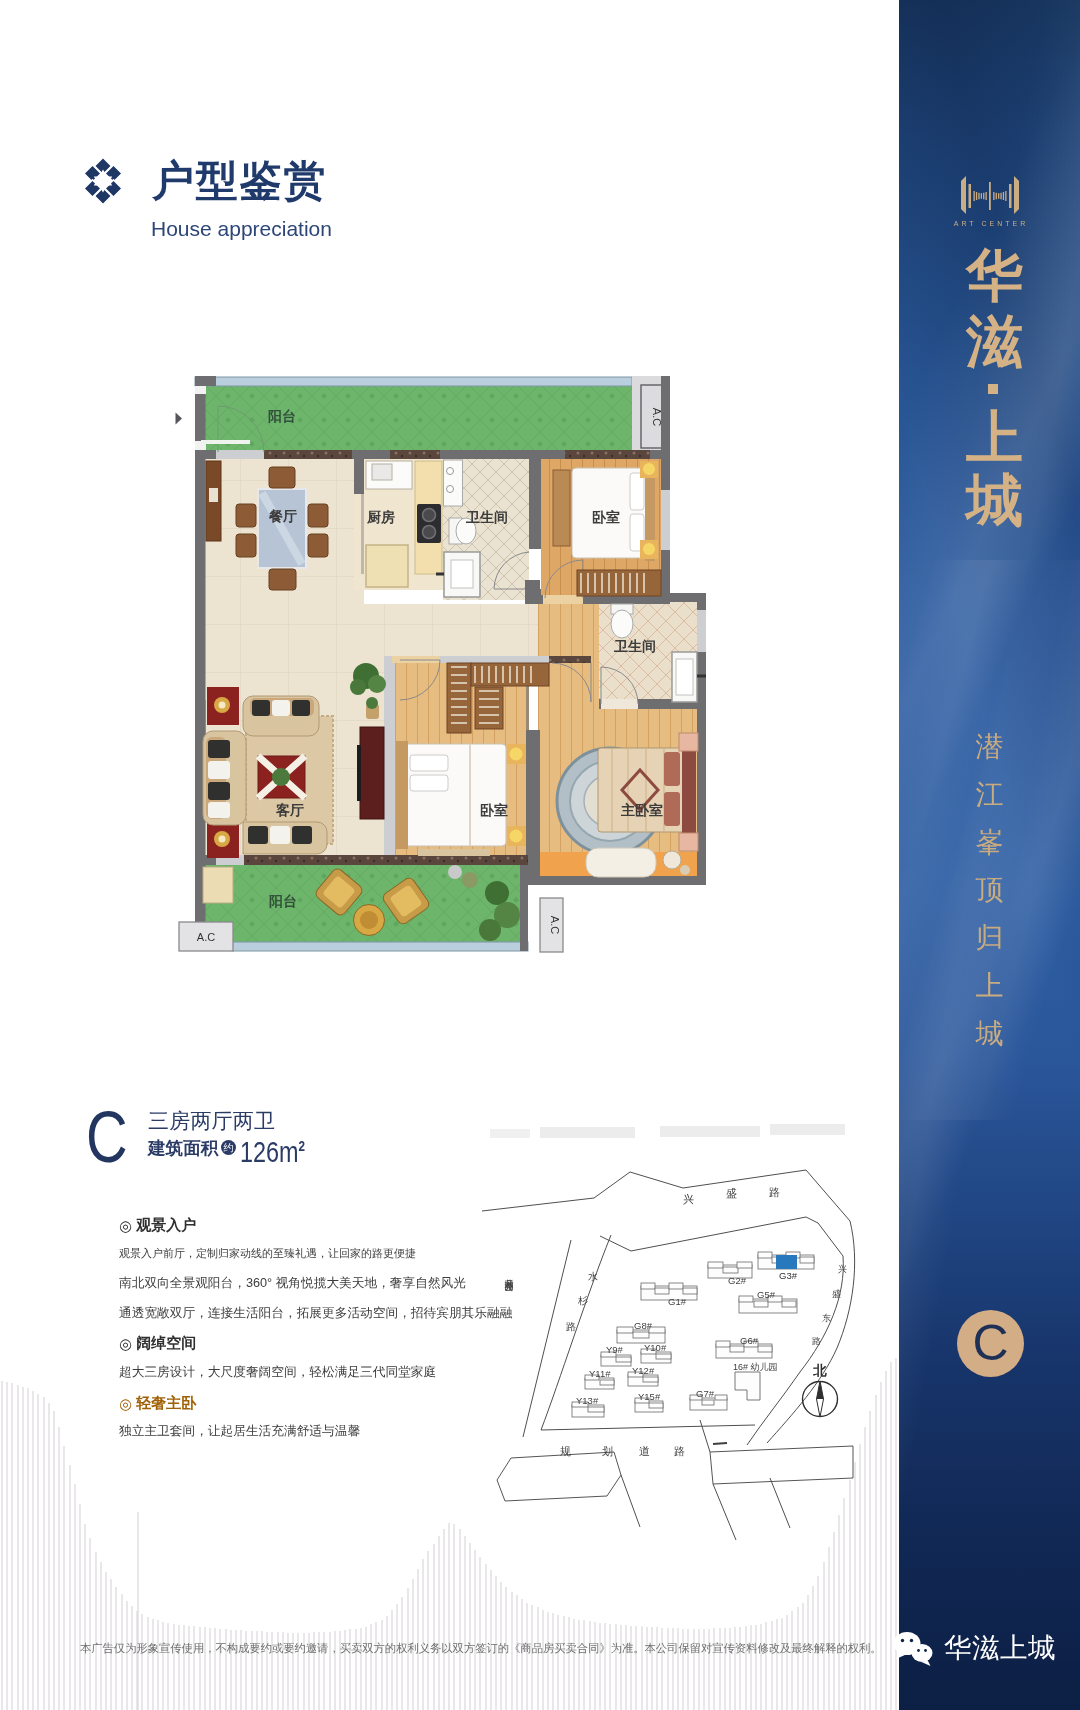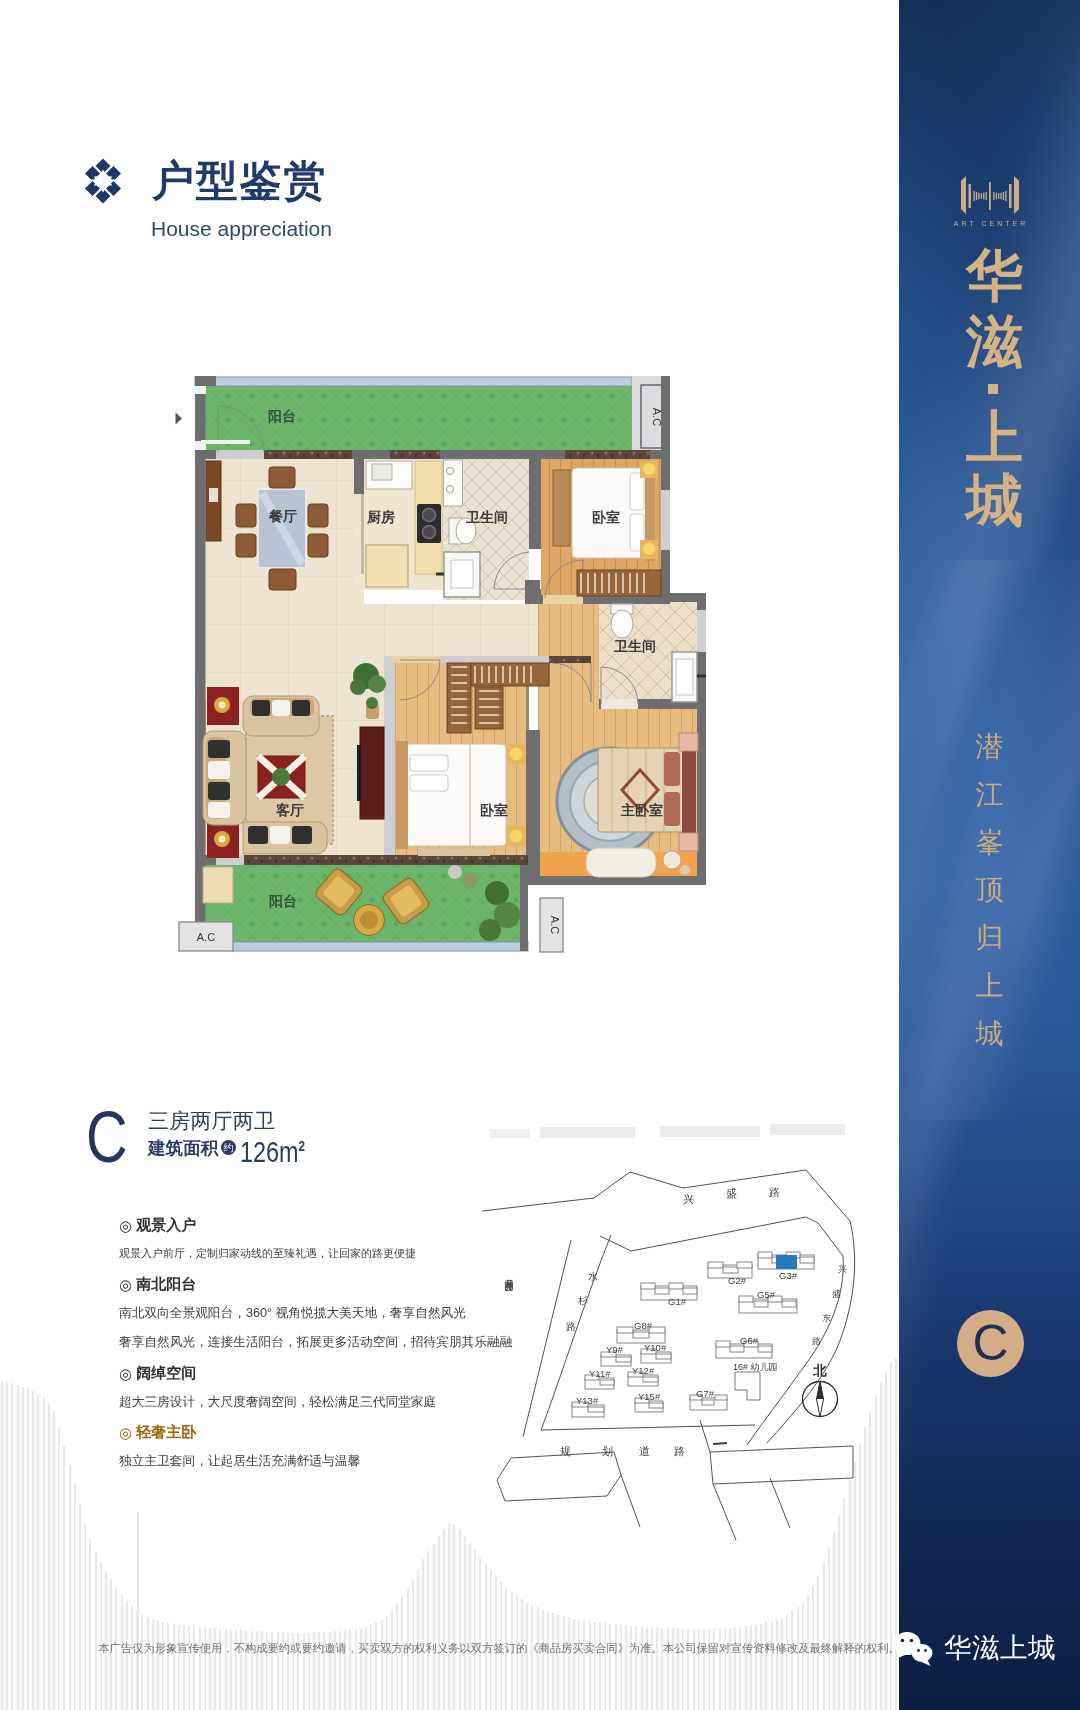--- a/index.html
+++ b/index.html
@@ -583,23 +583,22 @@
 
 <div class="abs" style="left:148px;top:1138px;color:#2a3b66;font-size:17.5px;line-height:21px;font-weight:bold;letter-spacing:0.1px;">建筑面积</div>
 
 <div class="abs" style="left:221px;top:1140px;width:15px;height:15px;line-height:15.5px;border-radius:50%;background:#2a3b66;color:#fff;font-size:10px;text-align:center;">约</div>
 
 <div class="abs" style="left:240px;top:1131px;color:#2a3b66;font-size:30px;line-height:30px;transform:scaleX(0.78);transform-origin:0 0;">126m<span style="font-size:15px;vertical-align:11px;font-weight:bold;">2</span></div>
 
 <div class="abs" style="left:83px;top:1216px;margin-left:36px;">
 <div style="white-space:nowrap;color:#2f2f2f;font-size:15px;font-weight:bold;height:29.6px;"><span style="font-size:15px;font-weight:normal;vertical-align:-0.5px;">◎</span> 观景入户</div>
 <div style="white-space:nowrap;color:#3d3d3d;font-size:11px;height:29.6px;">观景入户前厅，定制归家动线的至臻礼遇，让回家的路更便捷</div>
-<div style="white-space:nowrap;color:#2f2f2f;font-size:15px;font-weight:bold;height:29.6px;"><span style="font-size:15px;font-weight:normal;vertical-align:-0.5px;">◎</span> 南北阳台</div>
 <div style="white-space:nowrap;color:#3d3d3d;font-size:12.7px;height:29.6px;">南北双向全景观阳台，360°&nbsp;视角悦揽大美天地，奢享自然风光</div>
-<div style="white-space:nowrap;color:#3d3d3d;font-size:12.7px;height:29.6px;">奢享自然风光，连接生活阳台，拓展更多活动空间，招待宾朋其乐融融</div>
+<div style="white-space:nowrap;color:#3d3d3d;font-size:12.7px;height:29.6px;">通透宽敞双厅，连接生活阳台，拓展更多活动空间，招待宾朋其乐融融</div>
 <div style="white-space:nowrap;color:#2f2f2f;font-size:15px;font-weight:bold;height:29.6px;"><span style="font-size:15px;font-weight:normal;vertical-align:-0.5px;">◎</span> 阔绰空间</div>
 <div style="white-space:nowrap;color:#3d3d3d;font-size:12.7px;height:29.6px;">超大三房设计，大尺度奢阔空间，轻松满足三代同堂家庭</div>
 <div style="white-space:nowrap;color:#a16207;font-size:15px;font-weight:bold;height:29.6px;"><span style="font-size:15px;font-weight:normal;vertical-align:-0.5px;">◎</span> 轻奢主卧</div>
 <div style="white-space:nowrap;color:#3d3d3d;font-size:12.7px;height:29.6px;">独立主卫套间，让起居生活充满舒适与温馨</div>
 </div>
 
 <div class="abs" style="left:470px;top:1120px;width:440px;height:420px;">
 <svg width="440" height="420" viewBox="470 1120 440 420" xmlns="http://www.w3.org/2000/svg">
 
 <rect x="540" y="1127" width="95" height="11" fill="#ececec"></rect>
@@ -725,21 +724,21 @@
 <path d="M621 1475 L640 1527 M710 1452 L700 1420 M713 1484 L736 1540 M770 1478 L790 1528" fill="none" stroke="#4f4f4f" stroke-width="1"></path>
 
 <text x="560" y="1455" font-size="11" fill="#3f3f3f" font-family="Liberation Sans,sans-serif">规</text>
 <text x="602" y="1455" font-size="11" fill="#3f3f3f" font-family="Liberation Sans,sans-serif">划</text>
 <text x="639" y="1455" font-size="11" fill="#3f3f3f" font-family="Liberation Sans,sans-serif">道</text>
 <text x="674" y="1455" font-size="11" fill="#3f3f3f" font-family="Liberation Sans,sans-serif">路</text>
 <path d="M713 1444 L727 1443" stroke="#3f3f3f" stroke-width="2"></path>
 </svg>
 </div>
 
-<div class="abs" style="left:89px;top:1641px;width:820px;color:#6f6f6f;font-size:11.4px;white-space:nowrap;letter-spacing:-0.1px;text-align:center;">本广告仅为形象宣传使用，不构成要约或要约邀请，买卖双方的权利义务以双方签订的《商品房买卖合同》为准。本公司保留对宣传资料修改及最终解释的权利。</div>
+<div class="abs" style="left:80px;top:1641px;width:820px;color:#6f6f6f;font-size:11.4px;white-space:nowrap;letter-spacing:-0.1px;">本广告仅为形象宣传使用，不构成要约或要约邀请，买卖双方的权利义务以双方签订的《商品房买卖合同》为准。本公司保留对宣传资料修改及最终解释的权利。</div>
 
 <div class="abs" style="left:899px;top:0;width:181px;height:1710px;background:linear-gradient(180deg,#17355e 0%,#1d4276 8%,#275492 22%,#2d5ca0 35%,#2f5fa4 52%,#2a569a 62%,#1f4480 72%,#17346a 80%,#122a58 88%,#0c1f44 100%);">
 
   <div class="abs" style="left:0;top:0;width:181px;height:1710px;background:
     linear-gradient(115deg,rgba(255,255,255,0) 20%,rgba(255,255,255,0.10) 34%,rgba(255,255,255,0) 42%,rgba(255,255,255,0.07) 55%,rgba(255,255,255,0) 62%),
     linear-gradient(100deg,rgba(255,255,255,0) 30%,rgba(255,255,255,0.06) 47%,rgba(255,255,255,0) 56%),
     linear-gradient(75deg,rgba(10,25,60,0) 55%,rgba(10,25,60,0.22) 78%,rgba(10,25,60,0) 95%);"></div>
   <div class="abs" style="left:0;top:560px;width:181px;height:560px;background:
     linear-gradient(105deg,rgba(255,255,255,0) 10%,rgba(255,255,255,0.08) 28%,rgba(255,255,255,0) 40%,rgba(255,255,255,0.05) 68%,rgba(255,255,255,0) 80%);"></div>
 

